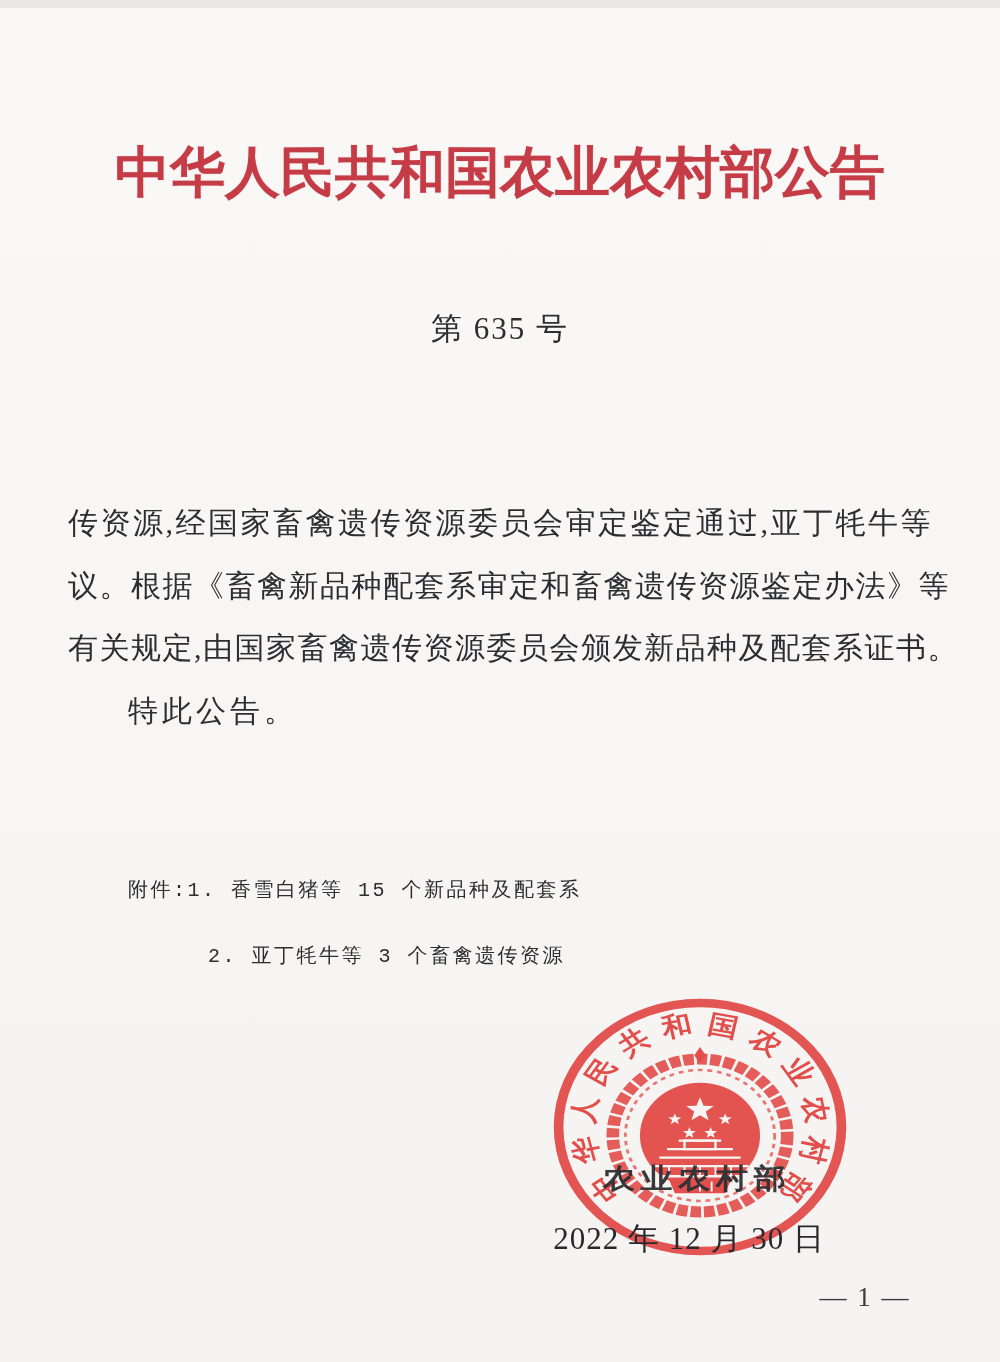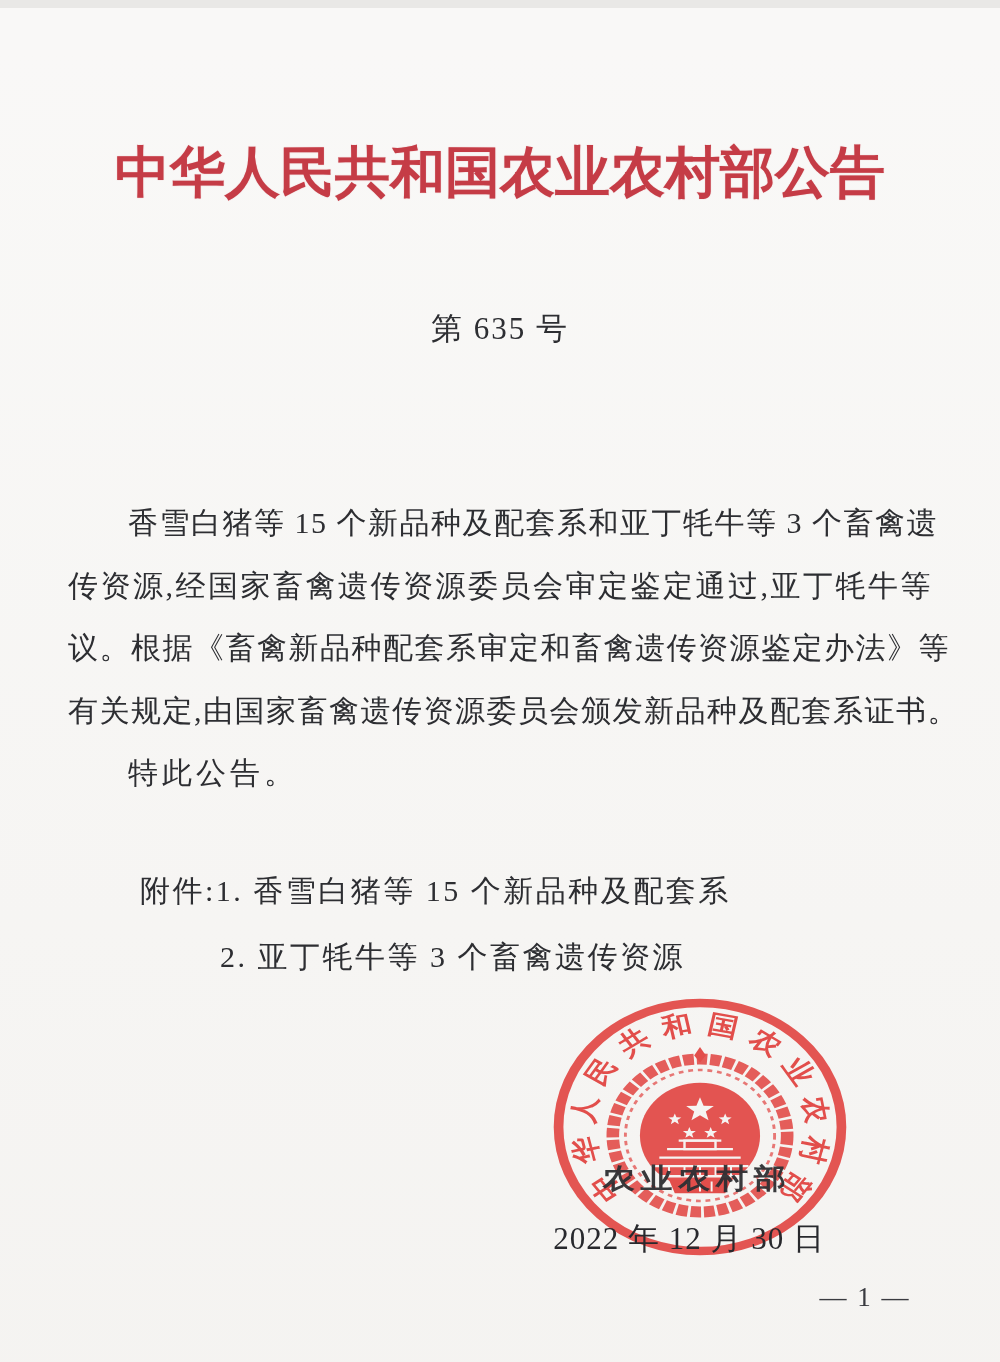--- a/index.html
+++ b/index.html
@@ -45,24 +45,25 @@
     text-align-last:justify;
     text-justify:inter-character;
     white-space:nowrap;
   }
   .body-line.indent{padding-left:60px;}
   .closing-line{
     padding-left:60px;
     letter-spacing:4px;
   }
   .attachments{
-    position:absolute;left:140px;top:850px;width:700px;
-    font-size:30px;
+    position:absolute;left:128px;top:850px;width:700px;
+    font-size:20px;
     line-height:66px;
     letter-spacing:2.5px;
+    font-family:Liberation Mono, monospace;
   }
   .attachment-line-2{padding-left:80px;}
   .seal{
     position:absolute;left:545px;top:983px;
     width:310px;height:272px;
     z-index:2;
     opacity:.95;
   }
   .seal svg{width:100%;height:100%;display:block;}
   .issue-date{
@@ -85,21 +86,20 @@
 <body>
 
 <div class="page">
 
   <div class="doc-title">中华人民共和国农业农村部公告</div>
 
   <div class="doc-number">第 635 号</div>
 
   <div class="body-block">
 
-    <div class="body-line indent">香雪白猪等 15 个新品种及配套系和亚丁牦牛等 3 个畜禽遗</div>
       <div class="body-line">传资源,经国家畜禽遗传资源委员会审定鉴定通过,亚丁牦牛等</div>
       <div class="body-line">议。根据《畜禽新品种配套系审定和畜禽遗传资源鉴定办法》等</div>
       <div class="body-line">有关规定,由国家畜禽遗传资源委员会颁发新品种及配套系证书。</div>
       <div class="closing-line">特此公告。</div>
   </div>
 
   <div class="attachments">
     <div class="attachment-line-1">附件:1. 香雪白猪等 15 个新品种及配套系</div>
     <div class="attachment-line-2">2. 亚丁牦牛等 3 个畜禽遗传资源</div>
   </div>

